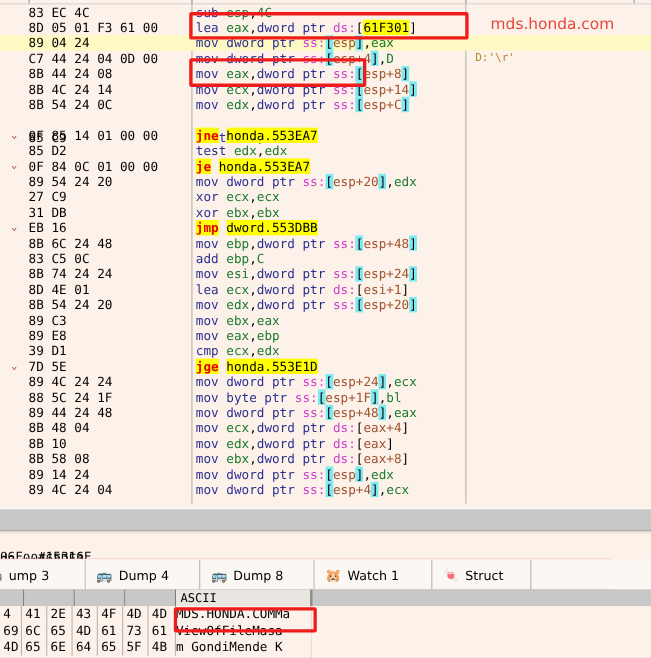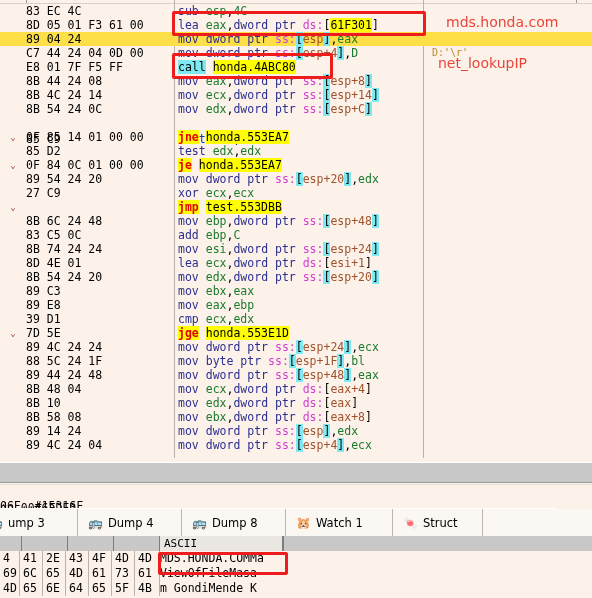--- a/index.html
+++ b/index.html
@@ -24,21 +24,21 @@
   .disasm-topline .tick {
     position:absolute; top:0; width:1px; height:3px; background:#9a9a9a;
   }
   .rows { position:absolute; left:0; top:4px; width:592px; }
   .row {
     position: relative;
     height: 14px; line-height: 14px;
     white-space: pre;
     font-size: 11.5px;
   }
-  .row.sel { background: #fde047; }
+  .row.sel { background: #fef9c3; }
 
   .col-arrow {
     position:absolute; left:0; top:0; width:26px; text-align:center;
     color:#8b1a1a; font-size:9px; line-height:14px;
   }
   .col-bytes {
     position:absolute; left:26px; top:0; width:146px;
     color:#000; letter-spacing:0px;
   }
   .col-code {
@@ -169,31 +169,31 @@
     </div>
 
     <div class="vsep" id="vsep1"></div>
     <div class="vsep" id="vsep2"></div>
 
     <div class="rows" id="rows">
         <div class="row" style="top: 0px;"><div class="col-arrow"></div><div class="col-bytes">83 EC 4C</div><div class="col-code"><span class="mn">sub</span> <span class="reg">esp</span><span style="color:#000">,</span><span class="imm">4C</span></div><div class="col-cmt"></div></div>
         <div class="row" style="top: 0px;"><div class="col-arrow"></div><div class="col-bytes">8D 05 01 F3 61 00</div><div class="col-code"><span class="mn">lea</span> <span class="reg">eax</span><span style="color:#000">,</span><span class="kw">dword ptr</span> <span class="seg">ds:</span><span style="color:#000">[</span><span class="hlyellow">61F301</span><span style="color:#000">]</span></div><div class="col-cmt"><span class="cmt-red" style="position:absolute;left:18px;top:-3px;white-space:nowrap">mds.honda.com</span></div></div>
         <div class="row sel" style="top: 0px;"><div class="col-arrow"></div><div class="col-bytes">89 04 24</div><div class="col-code"><span class="mn">mov</span> <span class="kw">dword ptr</span> <span class="seg">ss:</span><span class="brk">[</span><span class="mem">esp</span><span class="brk">]</span><span style="color:#000">,</span><span class="reg">eax</span></div><div class="col-cmt"></div></div>
         <div class="row" style="top: 0px;"><div class="col-arrow"></div><div class="col-bytes">C7 44 24 04 0D 00</div><div class="col-code"><span class="mn">mov</span> <span class="kw">dword ptr</span> <span class="seg">ss:</span><span class="brk">[</span><span class="mem">esp+4</span><span class="brk">]</span><span style="color:#000">,</span><span class="imm">D</span></div><div class="col-cmt"><span class="cmt-small" style="position:absolute;left:4px;top:0px;white-space:nowrap">D:'\r'</span></div></div>
-        <div class="row" style="top: 0px;"><div class="col-arrow"></div><div class="col-bytes">E8 01 7F F5 FF</div><div class="col-code"><span class="call-mn">call</span> <span class="call-tgt">honda.4ABC80</span></div><div class="col-cmt"><span class="cmt-red" style="position:absolute;left:10px;top:-4px;white-space:nowrap">net_lookupIP</span></div></div>
         <div class="row" style="top: 0px;"><div class="col-arrow"></div><div class="col-bytes">8B 44 24 08</div><div class="col-code"><span class="mn">mov</span> <span class="reg">eax</span><span style="color:#000">,</span><span class="kw">dword ptr</span> <span class="seg">ss:</span><span class="brk">[</span><span class="mem">esp+8</span><span class="brk">]</span></div><div class="col-cmt"></div></div>
         <div class="row" style="top: 0px;"><div class="col-arrow"></div><div class="col-bytes">8B 4C 24 14</div><div class="col-code"><span class="mn">mov</span> <span class="reg">ecx</span><span style="color:#000">,</span><span class="kw">dword ptr</span> <span class="seg">ss:</span><span class="brk">[</span><span class="mem">esp+14</span><span class="brk">]</span></div><div class="col-cmt"></div></div>
         <div class="row" style="top: 0px;"><div class="col-arrow"></div><div class="col-bytes">8B 54 24 0C</div><div class="col-code"><span class="mn">mov</span> <span class="reg">edx</span><span style="color:#000">,</span><span class="kw">dword ptr</span> <span class="seg">ss:</span><span class="brk">[</span><span class="mem">esp+C</span><span class="brk">]</span></div><div class="col-cmt"></div></div>
         <div class="row" style="top: 16px;"><div class="col-arrow"></div><div class="col-bytes">85 C9</div><div class="col-code"><span class="mn">test</span> <span class="reg">ecx</span><span style="color:#000">,</span><span class="reg">ecx</span></div><div class="col-cmt"></div></div>
         <div class="row" style="top: 0px;"><div class="col-arrow">⌄</div><div class="col-bytes">0F 85 14 01 00 00</div><div class="col-code"><span class="jmp-mn">jne</span> <span class="jmp-tgt">honda.553EA7</span></div><div class="col-cmt"></div></div>
         <div class="row" style="top: 0px;"><div class="col-arrow"></div><div class="col-bytes">85 D2</div><div class="col-code"><span class="mn">test</span> <span class="reg">edx</span><span style="color:#000">,</span><span class="reg">edx</span></div><div class="col-cmt"></div></div>
         <div class="row" style="top: 0px;"><div class="col-arrow">⌄</div><div class="col-bytes">0F 84 0C 01 00 00</div><div class="col-code"><span class="jmp-mn">je</span> <span class="jmp-tgt">honda.553EA7</span></div><div class="col-cmt"></div></div>
         <div class="row" style="top: 0px;"><div class="col-arrow"></div><div class="col-bytes">89 54 24 20</div><div class="col-code"><span class="mn">mov</span> <span class="kw">dword ptr</span> <span class="seg">ss:</span><span class="brk">[</span><span class="mem">esp+20</span><span class="brk">]</span><span style="color:#000">,</span><span class="reg">edx</span></div><div class="col-cmt"></div></div>
         <div class="row" style="top: 0px;"><div class="col-arrow"></div><div class="col-bytes">27 C9</div><div class="col-code"><span class="mn">xor</span> <span class="reg">ecx</span><span style="color:#000">,</span><span class="reg">ecx</span></div><div class="col-cmt"></div></div>
-        <div class="row" style="top: 0px;"><div class="col-arrow">⌄</div><div class="col-code"><span class="jmp-mn">jmp</span> <span class="jmp-tgt">test.553DBB</span></div><div class="col-cmt"></div></div>
+        <div class="row" style="top: 0px;"><div class="col-arrow"></div><div class="col-bytes">31 DB</div><div class="col-code"><span class="mn">xor</span> <span class="reg">ebx</span><span style="color:#000">,</span><span class="reg">ebx</span></div><div class="col-cmt"></div></div>
+        <div class="row" style="top: 0px;"><div class="col-arrow">⌄</div><div class="col-bytes">EB 16</div><div class="col-code"><span class="jmp-mn">jmp</span> <span class="jmp-tgt">dword.553DBB</span></div><div class="col-cmt"></div></div>
         <div class="row" style="top: 0px;"><div class="col-arrow"></div><div class="col-bytes">8B 6C 24 48</div><div class="col-code"><span class="mn">mov</span> <span class="reg">ebp</span><span style="color:#000">,</span><span class="kw">dword ptr</span> <span class="seg">ss:</span><span class="brk">[</span><span class="mem">esp+48</span><span class="brk">]</span></div><div class="col-cmt"></div></div>
         <div class="row" style="top: 0px;"><div class="col-arrow"></div><div class="col-bytes">83 C5 0C</div><div class="col-code"><span class="mn">add</span> <span class="reg">ebp</span><span style="color:#000">,</span><span class="imm">C</span></div><div class="col-cmt"></div></div>
         <div class="row" style="top: 0px;"><div class="col-arrow"></div><div class="col-bytes">8B 74 24 24</div><div class="col-code"><span class="mn">mov</span> <span class="reg">esi</span><span style="color:#000">,</span><span class="kw">dword ptr</span> <span class="seg">ss:</span><span class="brk">[</span><span class="mem">esp+24</span><span class="brk">]</span></div><div class="col-cmt"></div></div>
         <div class="row" style="top: 0px;"><div class="col-arrow"></div><div class="col-bytes">8D 4E 01</div><div class="col-code"><span class="mn">lea</span> <span class="reg">ecx</span><span style="color:#000">,</span><span class="kw">dword ptr</span> <span class="seg">ds:</span><span style="color:#000">[</span><span class="mem">esi+1</span><span style="color:#000">]</span></div><div class="col-cmt"></div></div>
         <div class="row" style="top: 0px;"><div class="col-arrow"></div><div class="col-bytes">8B 54 24 20</div><div class="col-code"><span class="mn">mov</span> <span class="reg">edx</span><span style="color:#000">,</span><span class="kw">dword ptr</span> <span class="seg">ss:</span><span class="brk">[</span><span class="mem">esp+20</span><span class="brk">]</span></div><div class="col-cmt"></div></div>
         <div class="row" style="top: 0px;"><div class="col-arrow"></div><div class="col-bytes">89 C3</div><div class="col-code"><span class="mn">mov</span> <span class="reg">ebx</span><span style="color:#000">,</span><span class="reg">eax</span></div><div class="col-cmt"></div></div>
         <div class="row" style="top: 0px;"><div class="col-arrow"></div><div class="col-bytes">89 E8</div><div class="col-code"><span class="mn">mov</span> <span class="reg">eax</span><span style="color:#000">,</span><span class="reg">ebp</span></div><div class="col-cmt"></div></div>
         <div class="row" style="top: 0px; padding-left: 48px;"><div class="col-arrow"></div><div class="col-bytes">39 D1</div><div class="col-code"><span class="mn">cmp</span> <span class="reg">ecx</span><span style="color:#000">,</span><span class="reg">edx</span></div><div class="col-cmt"></div></div>
         <div class="row" style="top: 0px;"><div class="col-arrow">⌄</div><div class="col-bytes">7D 5E</div><div class="col-code"><span class="jmp-mn">jge</span> <span class="jmp-tgt">honda.553E1D</span></div><div class="col-cmt"></div></div>
         <div class="row" style="top: 0px;"><div class="col-arrow"></div><div class="col-bytes">89 4C 24 24</div><div class="col-code"><span class="mn">mov</span> <span class="kw">dword ptr</span> <span class="seg">ss:</span><span class="brk">[</span><span class="mem">esp+24</span><span class="brk">]</span><span style="color:#000">,</span><span class="reg">ecx</span></div><div class="col-cmt"></div></div>

